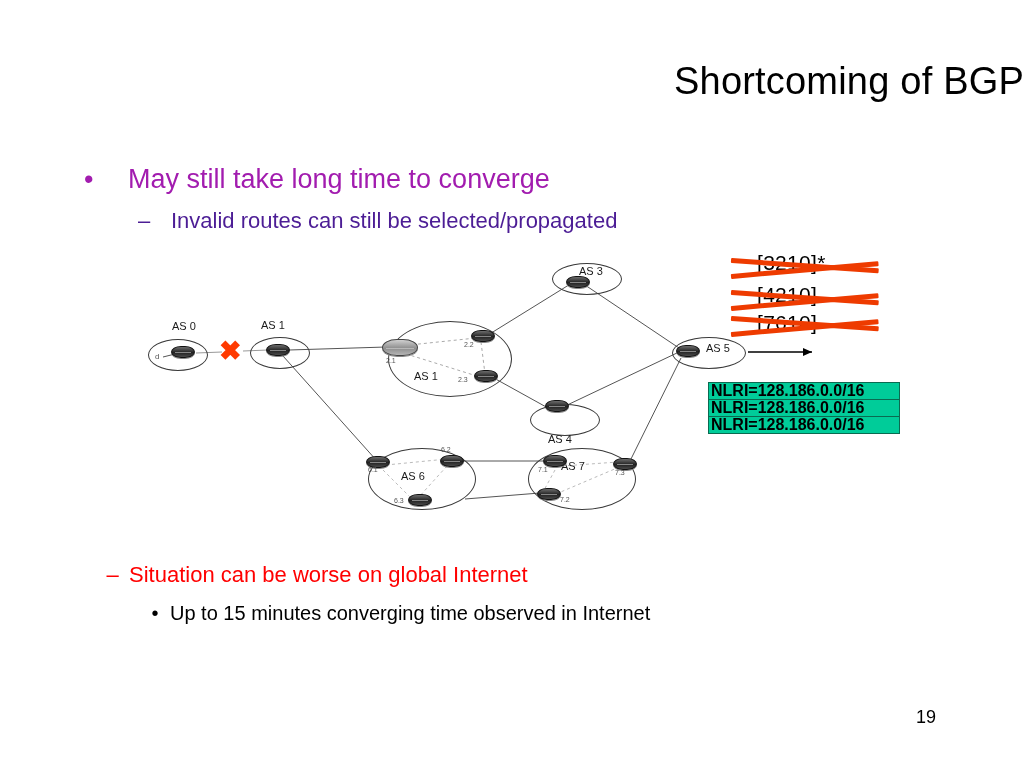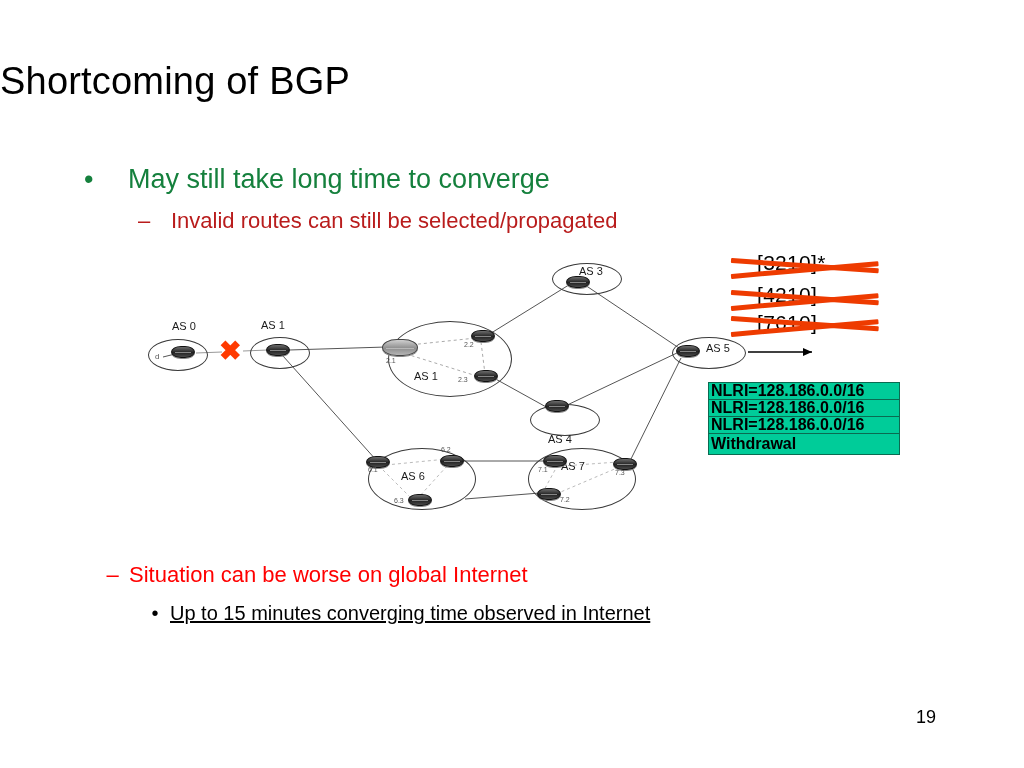--- a/index.html
+++ b/index.html
@@ -5,40 +5,39 @@
   html,body{margin:0;padding:0;}
   body{
     width:1024px;height:768px;background:#ffffff;
     font-family:"Liberation Sans", sans-serif;
     position:relative;overflow:hidden;
     -webkit-font-smoothing:antialiased;
   }
   #slide{position:absolute;left:0;top:0;width:1024px;height:768px;}
 
   .title{
-    position:absolute;left:0;top:60px;width:1024px;text-align:left;
+    position:absolute;left:0;top:60px;width:1024px;text-align:right;
     font-size:38px;color:#000;font-weight:400;letter-spacing:.2px;
   }
 
   
   .lvl1{
-    position:absolute;left:84px;font-size:27px;color:#15803d;
+    position:absolute;left:84px;font-size:27px;color:#a21caf;
     white-space:nowrap;
   }
   .lvl1 .mk{display:inline-block;width:44px;}
   .lvl2{
-    position:absolute;left:138px;font-size:22px;color:#b91c1c;
+    position:absolute;left:138px;font-size:22px;color:#4c1d95;
     white-space:nowrap;
   }
   .lvl2 .mk{display:inline-block;width:33px;}
   .lvl2red{color:#ff0000;}
   .lvl3{
     position:absolute;left:140px;font-size:20px;color:#000;
     white-space:nowrap;
-    text-decoration:underline;
   }
   .lvl3 .mk{display:inline-block;width:30px;text-align:center;}
 
   .b1{top:164px;}
   .b2{top:208px;}
   .b3{top:562px;}
   .b4{top:602px;}
   .b5{top:640px;}
 
   .pageno{
@@ -225,21 +224,20 @@
 
     <div class="pathtxt" style="left:757px;top:311px;">[7610]</div>
     <div class="strike" style="left:731px;top:316px;width:148px;transform:rotate(4deg);"></div>
     <div class="strike" style="left:731px;top:332px;width:148px;transform:rotate(-5deg);"></div>
   </div>
 
   <div class="nlribox" style="left:708px;top:382px;width:190px;">
     <div class="nlrirow">NLRI=128.186.0.0/16</div>
     <div class="nlrirow">NLRI=128.186.0.0/16</div>
     <div class="nlrirow">NLRI=128.186.0.0/16</div>
-    <div class="nlrirow wd">Withdrawal</div>
   </div>
 
   <div class="lvl2 lvl2red b3" style="left:96px;text-align:center;">
     <span class="mk">–</span><span>Situation can be worse on global Internet</span>
   </div>
 
   <div class="lvl3 b4">
     <span class="mk">•</span><span>Up to 15 minutes converging time observed in Internet</span>
   </div>
 

